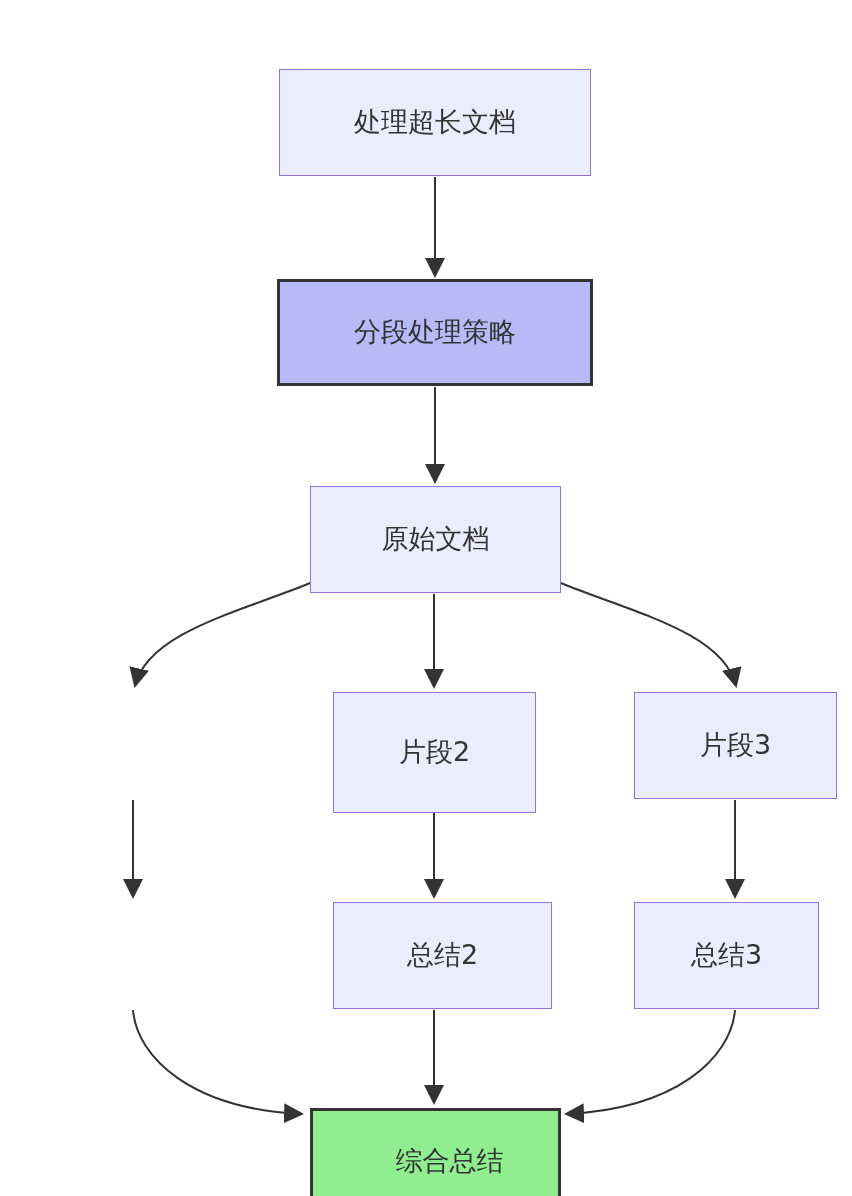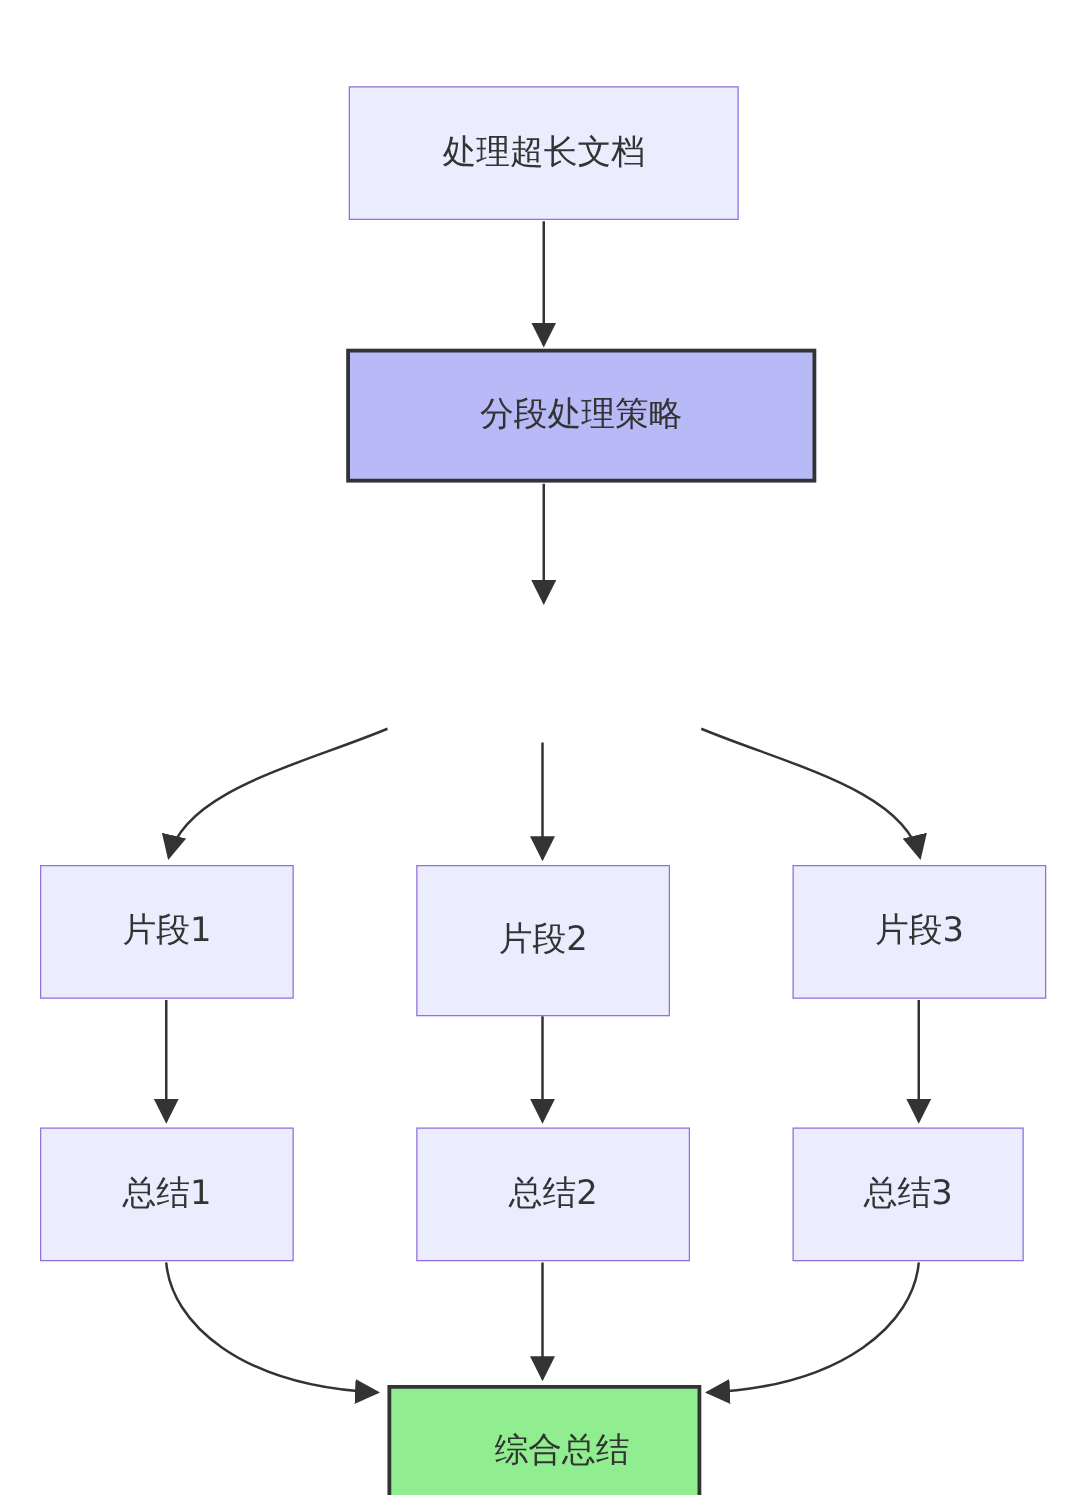--- a/index.html
+++ b/index.html
@@ -76,30 +76,29 @@
     <path class="edge" d="M 133 764 L 133 861"></path>
     <path class="edge" d="M 434 764 L 434 861"></path>
     <path class="edge" d="M 735 764 L 735 861"></path>
     <path class="edge" d="M 133 974 C 137 1022, 192 1073, 302 1078"></path>
     <path class="edge" d="M 434 974 L 434 1067"></path>
     <path class="edge" d="M 735 974 C 731 1022, 676 1073, 566 1078"></path>
   </svg>
 
   <div class="node" style="left:279px; top:33px; width:312px; height:107px;">处理超长文档</div>
 
-  <div class="node emphasis" style="left:277px; top:243px; width:376px; height:107px;">分段处理策略</div>
+  <div class="node emphasis" style="left:277px; top:243px; width:316px; height:107px;">分段处理策略</div>
 
+  <div class="node" style="left:310px; top:450px; width:251px; height:107px;">原始文档</div>
 
-  <div class="node" style="left:32px; top:656px; width:203px; height:107px;">片段1</div>
 
   <div class="node" style="left:333px; top:656px; width:203px; height:121px;">片段2</div>
 
   <div class="node" style="left:634px; top:656px; width:203px; height:107px;">片段3</div>
 
-  <div class="node" style="left:32px; top:866px; width:203px; height:107px;">总结1</div>
 
   <div class="node" style="left:333px; top:866px; width:219px; height:107px;">总结2</div>
 
   <div class="node" style="left:634px; top:866px; width:185px; height:107px;">总结3</div>
 
   <div class="node result" style="left:310px; top:1072px; width:251px; height:107px;">综合总结</div>
 
 </div>
 
 </body></html>

